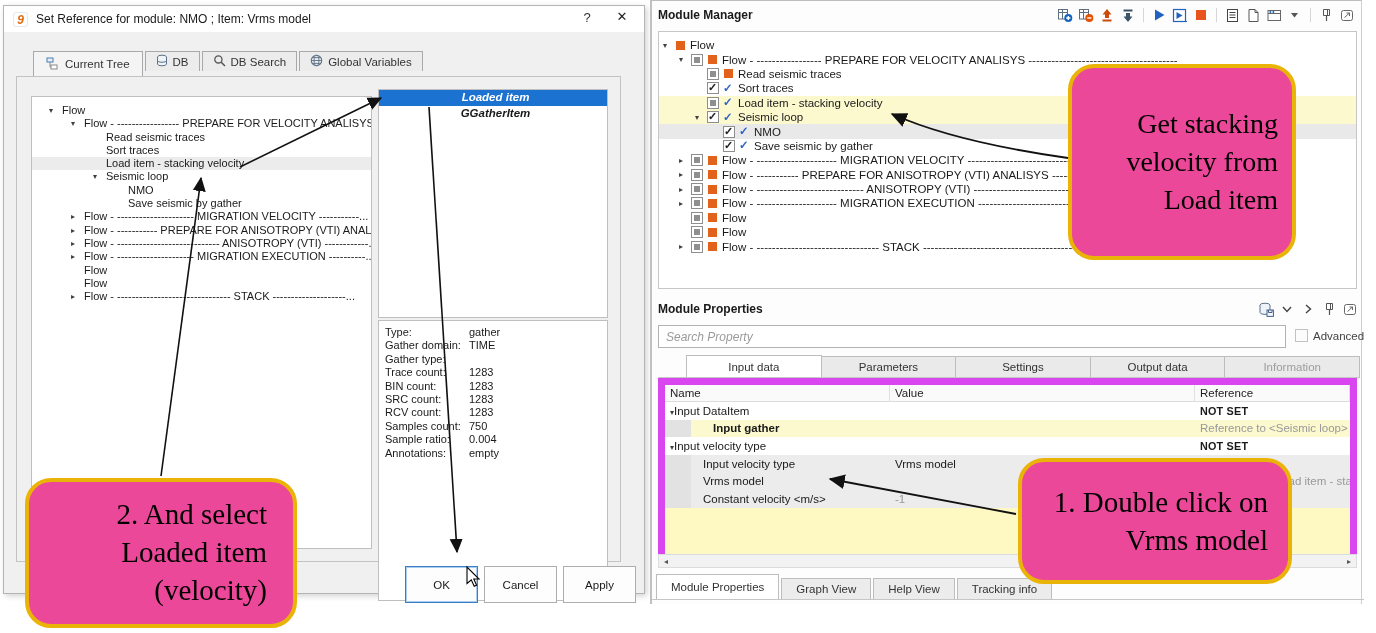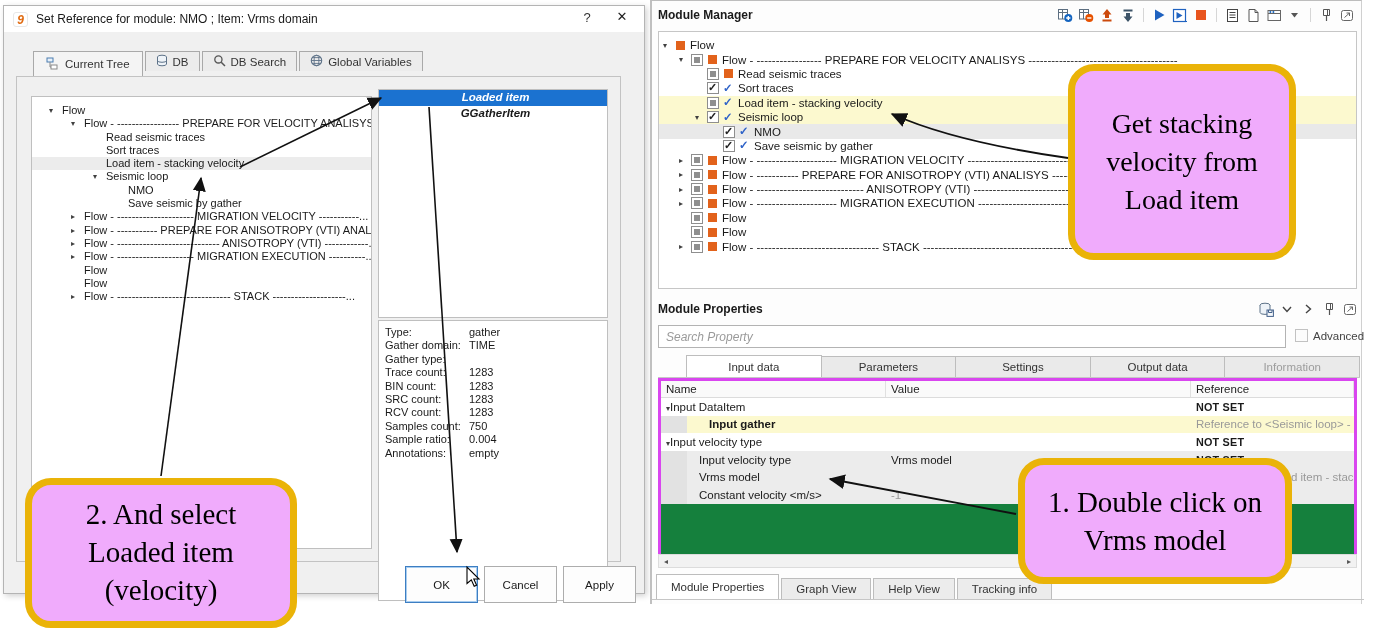--- a/index.html
+++ b/index.html
@@ -73,22 +73,22 @@
   .adv { position:absolute; left:643px; top:34px; display:flex; align-items:center; gap:5px;
          font-size:11.5px; color:#444; }
   .adv .box { width:13px; height:13px; border:1px solid #c2c2c2; background:#fcfcfc; }
   .mp-tabs { position:absolute; left:6px; top:61px; right:4px; display:flex; align-items:flex-end;
              height:22px; border-bottom:1px solid #c6c6c6;padding-left:28px; }
   .mptab { flex:1; height:21px; border:1px solid #bdbdbd; border-bottom:none; background:#eaeaea;
            display:flex; align-items:center; justify-content:center; font-size:11.5px; color:#333; }
   .mptab.active { background:#fff; height:22px; font-weight:400; }
   .mptab.disabled { color:#9d9d9d; }
   .mptab + .mptab { margin-left:-1px; }
-  .ptable { position:absolute; left:6px; top:83px; width:699px; height:190px; background:#15803d;
-            border:3px solid #d946ef; overflow:hidden; font-size:11.5px; }
+  .ptable { position:absolute; left:6px; top:83px; width:699px; height:190px; background:#fef9c3;
+            border:7px solid #d946ef; overflow:hidden; font-size:11.5px; }
   .prow { display:flex; height:17.6px; align-items:center; }
   .phdr { background:#fafafa; border-bottom:1px solid #dcdcdc; height:17px; color:#222; }
   .phdr .c { border-right:1px solid #e0e0e0; height:100%; display:flex; align-items:center; }
   .c-name { width:225px; padding-left:5px; flex:none; }
   .c-val  { width:305px; padding-left:5px; flex:none; }
   .c-ref  { flex:1; padding-left:5px; white-space:nowrap; overflow:hidden; }
   .prow .gexp { width:14px; text-align:center; font-size:8px; color:#404040; flex:none; }
   .prow.group { background:#fff; }
   .prow.child { background:#ececec; }
   .prow.child.hl { background:#fcf9cf; }
@@ -100,37 +100,37 @@
              font-size:8px; color:#555; }
   .hscroll .ar { width:14px; text-align:center; }
   .btabs { position:absolute; left:4px; top:279px; display:flex; align-items:flex-end; height:25px; }
   .btab { display:flex; align-items:center; justify-content:center; padding:0 14px; height:21px;
           background:#ececec; border:1px solid #bdbdbd; border-bottom:none; font-size:11.5px; color:#333; }
   .btab.active { background:#fff; height:25px; }
   .btab + .btab { margin-left:2px; }
   .btab-line { position:absolute; left:0; top:304px; width:712px; height:1px; background:#c6c6c6; }
 
   
-  .callout { position:absolute; background:#f0abfc; border:7px solid #eab308; border-radius:26px;
-             font-family:"Liberation Serif", "DejaVu Serif", serif; color:#000; text-align:center;
+  .callout { position:absolute; background:#ec4899; border:4px solid #eab308; border-radius:26px;
+             font-family:"Liberation Serif", "DejaVu Serif", serif; color:#000; text-align:right;
              display:flex; align-items:center; justify-content:center; z-index:30; }
   #co-top { left:1068px; top:64px; width:228px; height:196px; font-size:28px; line-height:1.35; padding:6px 14px; }
   #co-one { left:1018px; top:458px; width:274px; height:126px; font-size:29px; line-height:1.32; padding:4px 20px; }
   #co-two { left:25px; top:478px; width:272px; height:150px; font-size:29px; line-height:1.3; padding:4px 26px; }
   #overlay { position:absolute; left:0; top:0; width:1376px; height:633px; z-index:40; pointer-events:none; }
 </style>
 </head>
 <body>
 
 <div class="stage">
 
   <div class="dlg">
     <div class="dlg-title">
       <span class="app-ico">9</span>
-      <span>Set Reference for module: NMO ; Item: Vrms domain</span>
+      <span>Set Reference for module: NMO ; Item: Vrms model</span>
       <span class="dlg-help">?</span>
       <span class="dlg-close">✕</span>
     </div>
     <div class="tabstrip" id="dlg-tabs">
         <div class="dtab active">
           <span><svg width="14" height="13">
               <rect x="1" y="1" width="6" height="4" fill="#e8f1fa" stroke="#4b7db0"></rect>
               <rect x="5" y="8" width="6" height="4" fill="#fff" stroke="#8a8a8a"></rect>
               <path d="M4 5 v5 h1" stroke="#8a8a8a" fill="none"></path>
             </svg></span>

